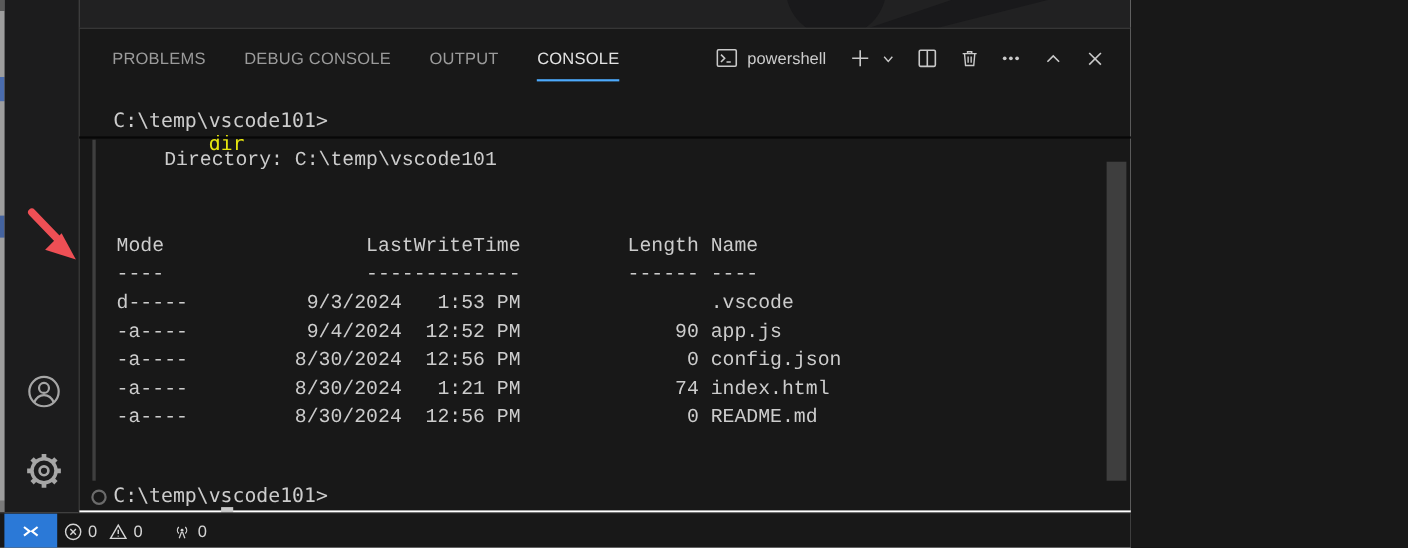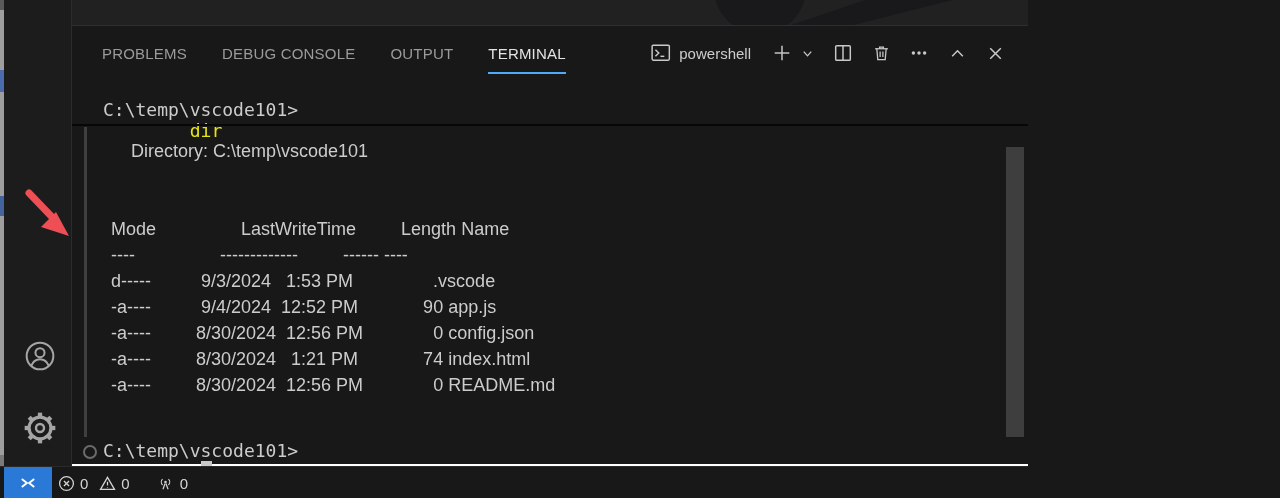--- a/index.html
+++ b/index.html
@@ -24,22 +24,22 @@
   .shell-item{display:flex;align-items:center;gap:8px;color:#cccccc;font-size:15px;cursor:pointer;margin-right:2px;}
   .icon-btn{width:18px;height:18px;display:flex;align-items:center;justify-content:center;cursor:pointer;}
   .icon-btn svg,.shell-item svg{display:block;}
   
   .terminal{position:absolute;left:72px;top:80px;right:0;height:384px;background:#181818;}
   .term-line{position:absolute;left:31px;display:flex;align-items:center;height:26px;
              font-family:"DejaVu Sans Mono",monospace;font-size:18px;color:#cccccc;white-space:pre;flex-direction:column;}
   .cmd{color:#e5e510;margin-left:11px;}
   .sticky-shadow{position:absolute;left:0;top:44px;width:1184px;height:2px;background:#070707;}
   .gutter-line{position:absolute;left:12px;top:47px;width:3px;height:310px;background:#3f3f3f;}
-  pre.term-output{position:absolute;left:31px;top:50px;margin:8px;
-      font-family:Liberation Sans, sans-serif;font-size:18px;line-height:26px;color:#cccccc;white-space:pre;}
+  pre.term-output{position:absolute;left:31px;top:50px;margin:3px;
+      font-family:Liberation Mono, monospace;font-size:18px;line-height:26px;color:#cccccc;white-space:pre;}
   .bottom-prompt{top:360px;}
   .cursor-block{display:inline-block;width:11px;height:20px;background:#c8c8c8;margin-left:11px;}
   .cmd-ring{position:absolute;left:11px;top:365px;width:10px;height:10px;border:2px solid #6b6b6b;border-radius:50%;}
   .scrollbar-thumb{position:absolute;right:4px;top:67px;width:18px;height:290px;background:#3e3e3e;cursor:pointer;}
   
   .status-bar{position:absolute;left:0;top:466px;width:1280px;height:32px;background:#181818;border-top:1px solid #2a2a2a;box-sizing:border-box;}
   .remote{position:absolute;left:4px;top:0;width:48px;height:32px;background:#2b79d7;display:flex;align-items:center;justify-content:center;cursor:pointer;}
   .sb-items{position:absolute;left:58px;top:0;height:32px;display:flex;align-items:center;color:#d4d4d4;font-size:15px;}
   .sb-group{display:flex;align-items:center;gap:5px;cursor:pointer;}
   .sb-count{padding-right:6px;}
@@ -91,21 +91,21 @@
       <circle cx="688" cy="-12" r="46" fill="#19191b"></circle>
       <polygon points="690,35 828,-12 928,-12 742,35" fill="#19191b"></polygon>
     </svg>
   </div>
 
   <div class="panel-header">
     <div class="tabs">
       <div class="tab">PROBLEMS</div>
       <div class="tab">DEBUG CONSOLE</div>
       <div class="tab">OUTPUT</div>
-      <div class="tab active">TERMINAL</div>
+      <div class="tab active">CONSOLE</div>
     </div>
     <div class="actions">
       <div class="shell-item">
         <span>
           <svg width="20" height="18" viewBox="0 0 18 16" fill="none" stroke="#c9c9c9" stroke-width="1.3">
             <rect x="1" y="1" width="15.5" height="13.5" rx="1"></rect>
             <polyline points="4,5 7,8 4,11"></polyline>
             <line x1="8.5" y1="11" x2="12" y2="11"></line>
           </svg>
         </span>

